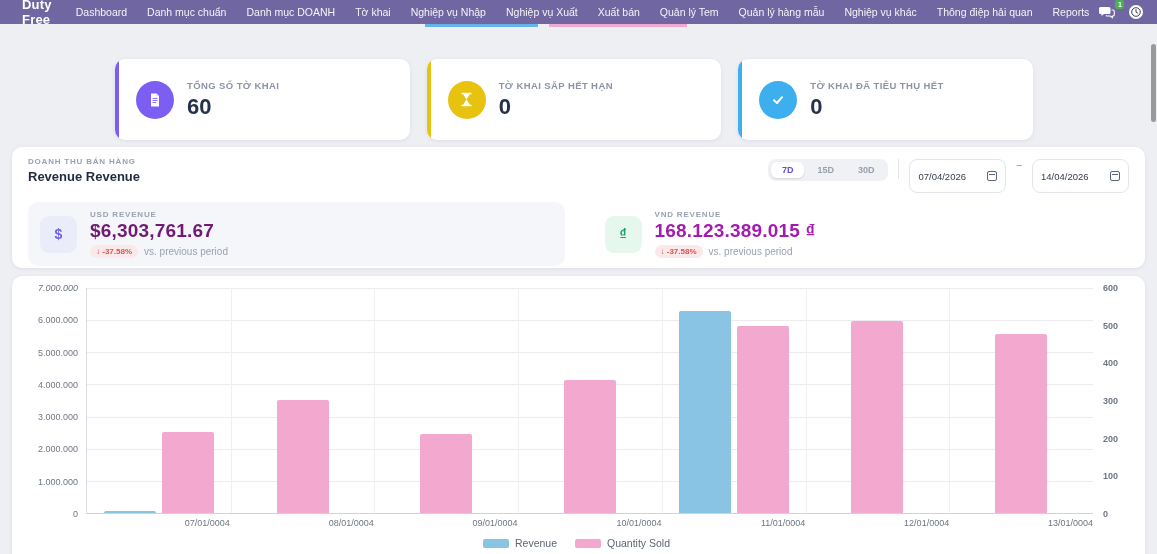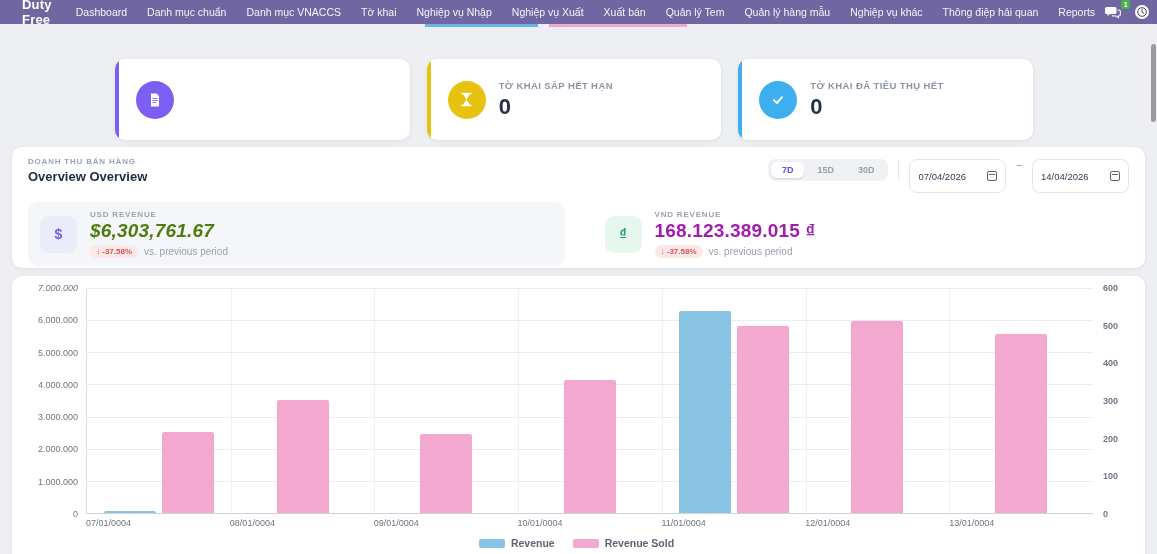--- a/index.html
+++ b/index.html
@@ -69,22 +69,22 @@
   .yaxis .tick { position:absolute; right:8px; transform:translateY(-50%); font-size:9px; color:#6e7683; }
   .yaxis-r { position:relative; width:42px; flex:none;font-weight:bold; }
   .yaxis-r .tick { position:absolute; left:10px; transform:translateY(-50%); font-size:9px; color:#6e7683; }
   .plot { position:relative; flex:1; border-left:1px solid #d9dde3; border-bottom:1px solid #cfd4db; }
   .hgrid { position:absolute; left:0; right:0; height:1px; background:#ececf0; }
   .vgrid { position:absolute; top:0; bottom:0; width:1px; background:#f0f0f3; }
   .bars { position:absolute; inset:0; display:flex; }
   .bar-group { flex:1; display:flex; align-items:flex-end; justify-content:center; gap:6px; }
   .bar { width:52px; border-radius:2px 2px 0 0; }
   .xlabels { display:flex; margin-left:68px; margin-right:42px; margin-top:4px; }
-  .xlabels div { flex:1; text-align:left; font-size:9px; color:#6e7683; }
-  .legend { display:flex; justify-content:center; gap:18px; margin-top:9px;font-weight:bold; }
+  .xlabels div { flex:1; text-align:right; font-size:9px; color:#6e7683; }
+  .legend { display:flex; justify-content:center; gap:18px; margin-top:9px; }
   .legend-item { display:flex; align-items:center; gap:6px; font-size:10.5px; color:#5c6574; }
   .swatch { width:26px; height:9px; border-radius:2px; }
 
   
   .scroll-thumb { position:absolute; right:1px; top:44px; width:5px; height:78px;
     background:#9a9a9a; border-radius:3px; z-index:9; }
 </style>
 </head>
 <body>
 
@@ -97,21 +97,21 @@
       <span></span>
       <span></span>
       <span></span>
       <span></span>
       <span></span>
   </span>
   <span class="brand">Duty Free</span>
   <div style="display:flex;">
       <div class="nav-item">Dashboard</div>
       <div class="nav-item">Danh mục chuẩn</div>
-      <div class="nav-item">Danh mục VNACCS</div>
+      <div class="nav-item">Danh mục DOANH</div>
       <div class="nav-item">Tờ khai</div>
       <div class="nav-item">Nghiệp vụ Nhập</div>
       <div class="nav-item">Nghiệp vụ Xuất</div>
       <div class="nav-item">Xuất bán</div>
       <div class="nav-item">Quản lý Tem</div>
       <div class="nav-item">Quản lý hàng mẫu</div>
       <div class="nav-item">Nghiệp vụ khác</div>
       <div class="nav-item">Thông điệp hải quan</div>
       <div class="nav-item">Reports</div>
     </div>
@@ -140,20 +140,24 @@
       <span class="accent" style="background:#7c5ff2"></span>
       <span class="circle" style="background:#7c5ff2">
         <svg width="16" height="16" viewBox="0 0 16 16">
           <path d="M4 1.5 h5.5 L12 4 v10.5 h-8 z" fill="#fff"></path>
           <path d="M9.5 1.5 L12 4 h-2.5 z" fill="#d9d0ff"></path>
           <rect x="5.5" y="6" width="5" height="1" fill="#8a6ef5"></rect>
           <rect x="5.5" y="8" width="5" height="1" fill="#8a6ef5"></rect>
           <rect x="5.5" y="10" width="3.5" height="1" fill="#8a6ef5"></rect>
         </svg>
       </span>
+      <span class="txt">
+        <span class="lbl">TỔNG SỐ TỜ KHAI</span>
+        <span class="val">60</span>
+      </span>
     </div>
     <div class="card">
       <span class="accent" style="background:#e7c20f"></span>
       <span class="circle" style="background:#e7c20f">
         <svg width="15" height="15" viewBox="0 0 15 15">
           <path d="M3 1.5 h9 M3 13.5 h9" stroke="#fff" stroke-width="1.6" stroke-linecap="round"></path>
           <path d="M4 2 h7 L7.5 7.5 z M4 13 h7 L7.5 7.5 z" fill="#fff"></path>
         </svg>
       </span>
       <span class="txt">
@@ -172,21 +176,21 @@
         <span class="lbl">TỜ KHAI ĐÃ TIÊU THỤ HẾT</span>
         <span class="val">0</span>
       </span>
     </div>
   </div>
 
 <div class="panel rev-panel">
   <div class="rev-head">
     <div>
       <div class="eyebrow">DOANH THU BÁN HÀNG</div>
-      <div class="rev-title">Overview Overview</div>
+      <div class="rev-title">Revenue Revenue</div>
     </div>
     <div class="rev-controls">
       <div class="seg">
           <button class="seg-btn active">7D</button>
           <button class="seg-btn">15D</button>
           <button class="seg-btn">30D</button>
         </div>
       <div class="vdiv"></div>
       <div class="date-box">
         <span>07/04/2026</span>
@@ -197,21 +201,21 @@
         <span>14/04/2026</span>
         <span class="cal-icon"></span>
       </div>
     </div>
   </div>
   <div class="rev-stats">
     <div class="stat-block gray">
       <div class="cur-icon" style="background:#eaecfa; color:#6d61e8;">$</div>
       <div>
         <div class="eyebrow">USD REVENUE</div>
-        <div class="stat-val" style="color:#4d7c0f;font-style:italic;">$6,303,761.67</div>
+        <div class="stat-val" style="color:#701a75;">$6,303,761.67</div>
         <div class="stat-sub">
           <span class="pill-down">↓ -37.58%</span>
           <span class="vs-txt">vs. previous period</span>
         </div>
       </div>
     </div>
     <div class="stat-block">
       <div class="cur-icon" style="background:#e6f7ee; color:#1d9e6a;">₫</div>
       <div>
         <div class="eyebrow">VND REVENUE</div>
@@ -298,18 +302,18 @@
       <div>12/01/0004</div>
       <div>13/01/0004</div>
     </div>
   <div class="legend">
       <div class="legend-item">
         <span class="swatch" style="background:#8ac4e4"></span>
         <span>Revenue</span>
       </div>
       <div class="legend-item">
         <span class="swatch" style="background:#f3a8d0"></span>
-        <span>Revenue Sold</span>
+        <span>Quantity Sold</span>
       </div>
     </div>
 </div>
 
 <div class="scroll-thumb"></div>
 
 </body></html>

